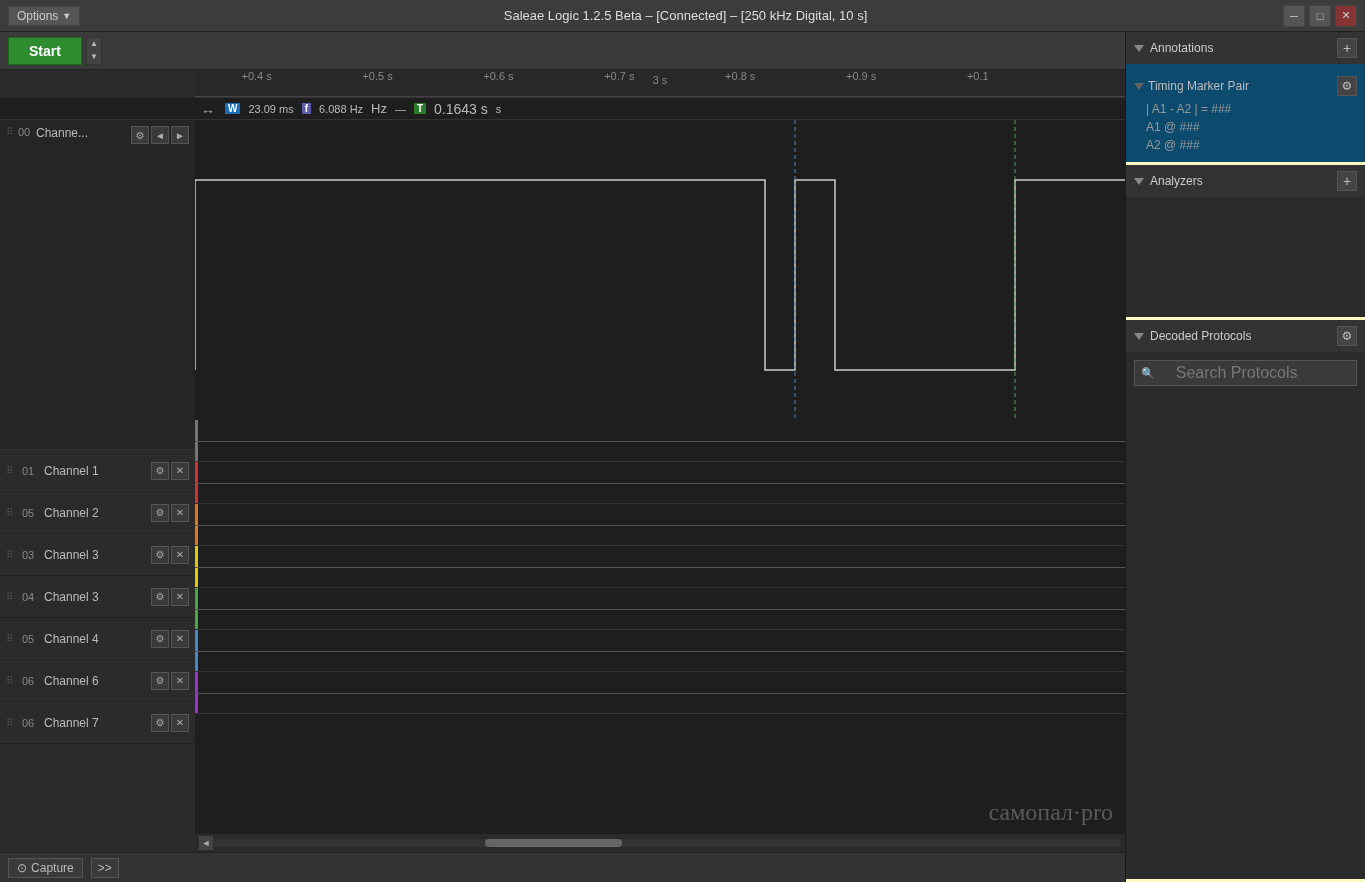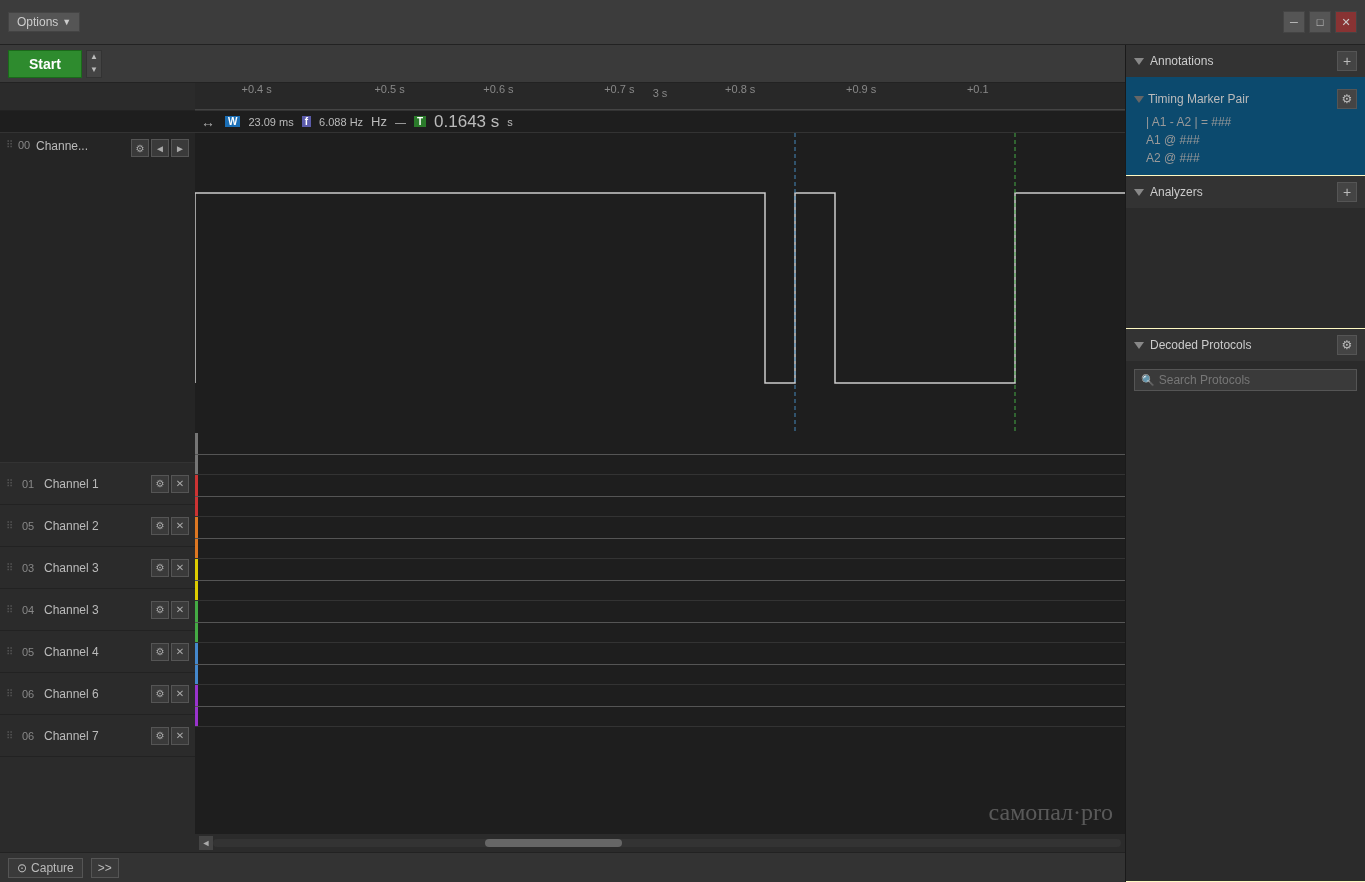--- a/index.html
+++ b/index.html
@@ -11,24 +11,24 @@
       width: 1365px;
       height: 882px;
       overflow: hidden;
       display: flex;
       flex-direction: column;
     }
 
     
     .title-bar {
       background: #3c3c3c;
-      height: 45px;
-      display: flex;
-      align-items: center;
-      justify-content: space-between;
+      height: 32px;
+      display: flex;
+      align-items: center;
+      justify-content: flex-start;
       padding: 0 8px;
       border-bottom: 1px solid #222;
       flex-shrink: 0;
     }
     .title-bar-title {
       flex: 1;
       text-align: center;
       font-size: 13px;
       color: #ddd;
     }
@@ -332,21 +332,21 @@
     .right-panel {
       width: 240px;
       background: #2b2b2b;
       border-left: 1px solid #1a1a1a;
       display: flex;
       flex-direction: column;
       flex-shrink: 0;
     }
 
     .panel-section {
-      border-bottom: 1px solid #fef9c3;
+      border-bottom: 3px solid #fef9c3;
     }
 
     .panel-header {
       background: #333;
       height: 32px;
       display: flex;
       align-items: center;
       padding: 0 8px;
       gap: 6px;
     }
@@ -436,22 +436,23 @@
     .search-icon-small {
       color: #888;
       font-size: 11px;
     }
 
     .search-input {
       background: transparent;
       border: none;
       outline: none;
       color: #14b8a6;
-      font-size: 12px;
+      font-size: 16px;
       width: 100%;
+      margin-left: 17px;
     }
     .search-input::placeholder { color: #777; }
 
     .time-tick {
       position: absolute;
       top: 0;
       font-size: 11px;
       color: #888;
     }
 
@@ -468,20 +469,21 @@
 </head>
 <body>
 
 <div class="title-bar">
   <div style="width:80px; display:flex; gap:4px;">
     <div class="options-btn">
       <span>Options</span>
       <span style="font-size:9px;">▼</span>
     </div>
   </div>
+  <div class="title-bar-title">Saleae Logic 1.2.5 Beta – [Connected] – [250 kHz Digital, 10 s]</div>
   <div class="title-bar-controls">
     <div class="title-bar-btn">─</div>
     <div class="title-bar-btn">□</div>
     <div class="title-bar-btn" style="background:#883333;">✕</div>
   </div>
 </div>
 
 <div class="main-layout">
 
   <div class="left-panel">
@@ -583,39 +585,39 @@
         </div>
       </div>
 
       <div class="waveform-area">
 
         <div class="time-ruler">
           <div style="position:absolute; left:50%; transform:translateX(-50%); top:4px; font-size:11px; color:#888;">3 s</div>
           <div style="position:absolute; left:0; right:0; bottom:0; height:1px; background:#444;"></div>
 
           <div class="time-tick" style="left:5%;">+0.4 s</div>
-          <div class="time-tick" style="left:18%;margin-left:12px;">+0.5 s</div>
+          <div class="time-tick" style="left:18%;">+0.5 s</div>
           <div class="time-tick" style="left:31%;">+0.6 s</div>
           <div class="time-tick" style="left:44%;">+0.7 s</div>
           <div class="time-tick" style="left:57%;">+0.8 s</div>
           <div class="time-tick" style="left:70%;">+0.9 s</div>
           <div class="time-tick" style="left:83%;">+0.1</div>
         </div>
 
         <div class="time-marker-area">
 
           <span style="font-size:14px; color:#aaa; margin-right:2px;">↔</span>
           <span class="badge-w">W</span>
           <span style="font-size:11px; color:#bbb;">23.09 ms</span>
           <span class="badge-f">f</span>
           <span style="font-size:11px; color:#bbb;">6.088 Hz</span>
           <span style="font-size:13px; color:#bbb;">Hz</span>
           <span style="font-size:11px; color:#bbb;">—</span>
           <span class="badge-t">T</span>
-          <span style="font-size:17px; color:#bbb;">0.1643 s</span>
+          <span style="font-size:14px; color:#bbb;">0.1643 s</span>
           <span style="font-size:11px; color:#bbb;">s</span>
         </div>
 
         <div class="waveform-canvas">
 
           <svg width="100%" height="300" style="position:absolute;top:0;left:0;">
 
             <rect width="100%" height="300" fill="#1e1e1e"></rect>
 
             <polyline points="0,250 0,60 570,60 570,250 570,250 600,250 600,60 640,60 640,250 640,250 820,250 820,60 1100,60 1100,250" fill="none" stroke="#cccccc" stroke-width="1.5"></polyline>

